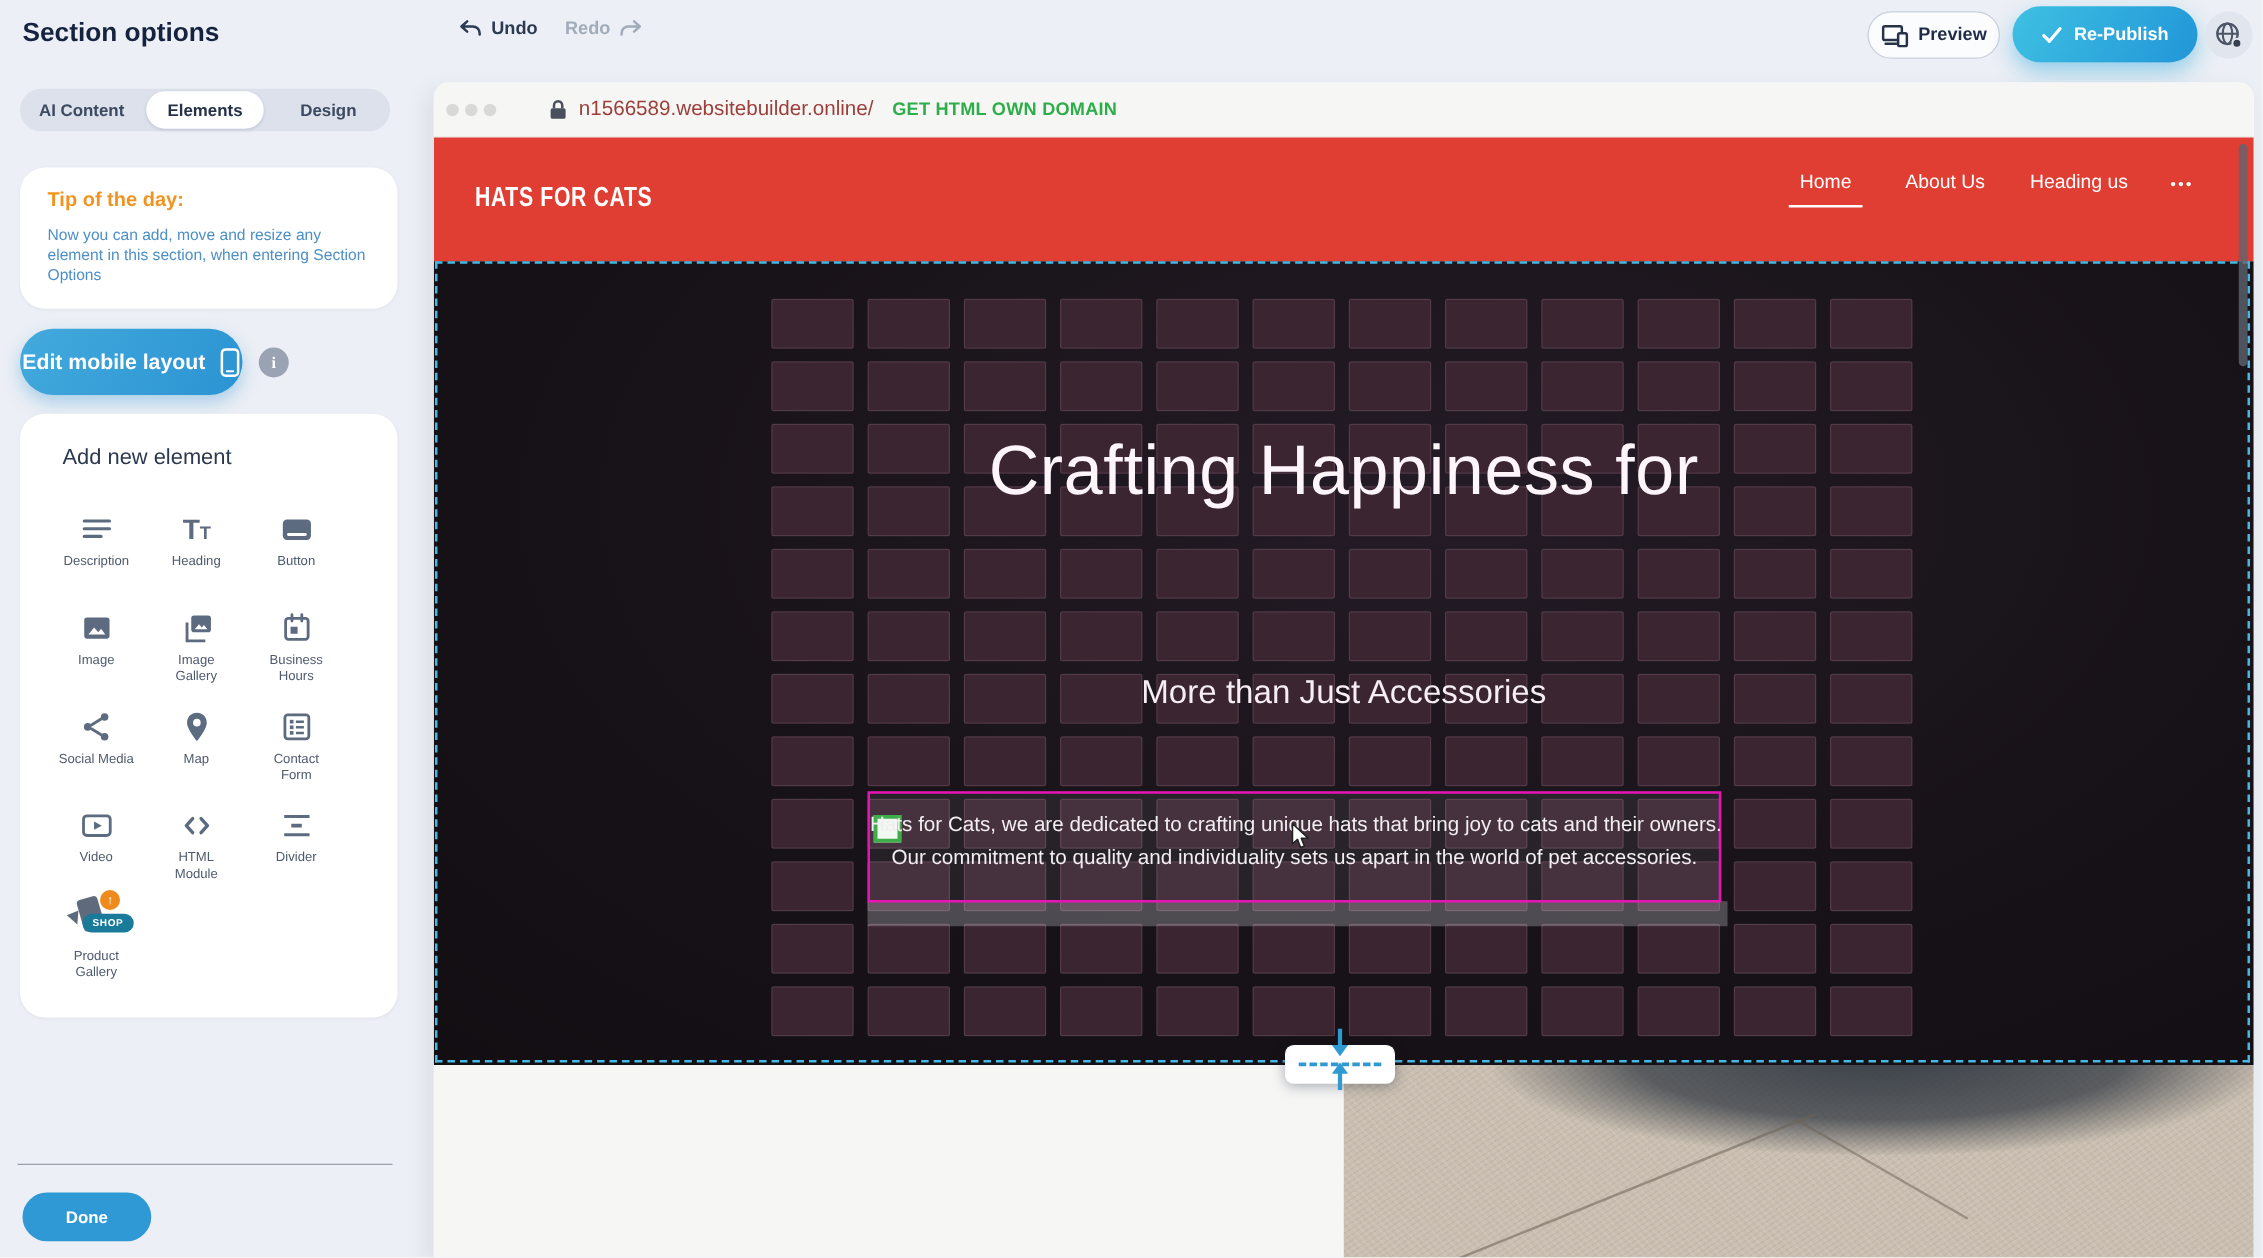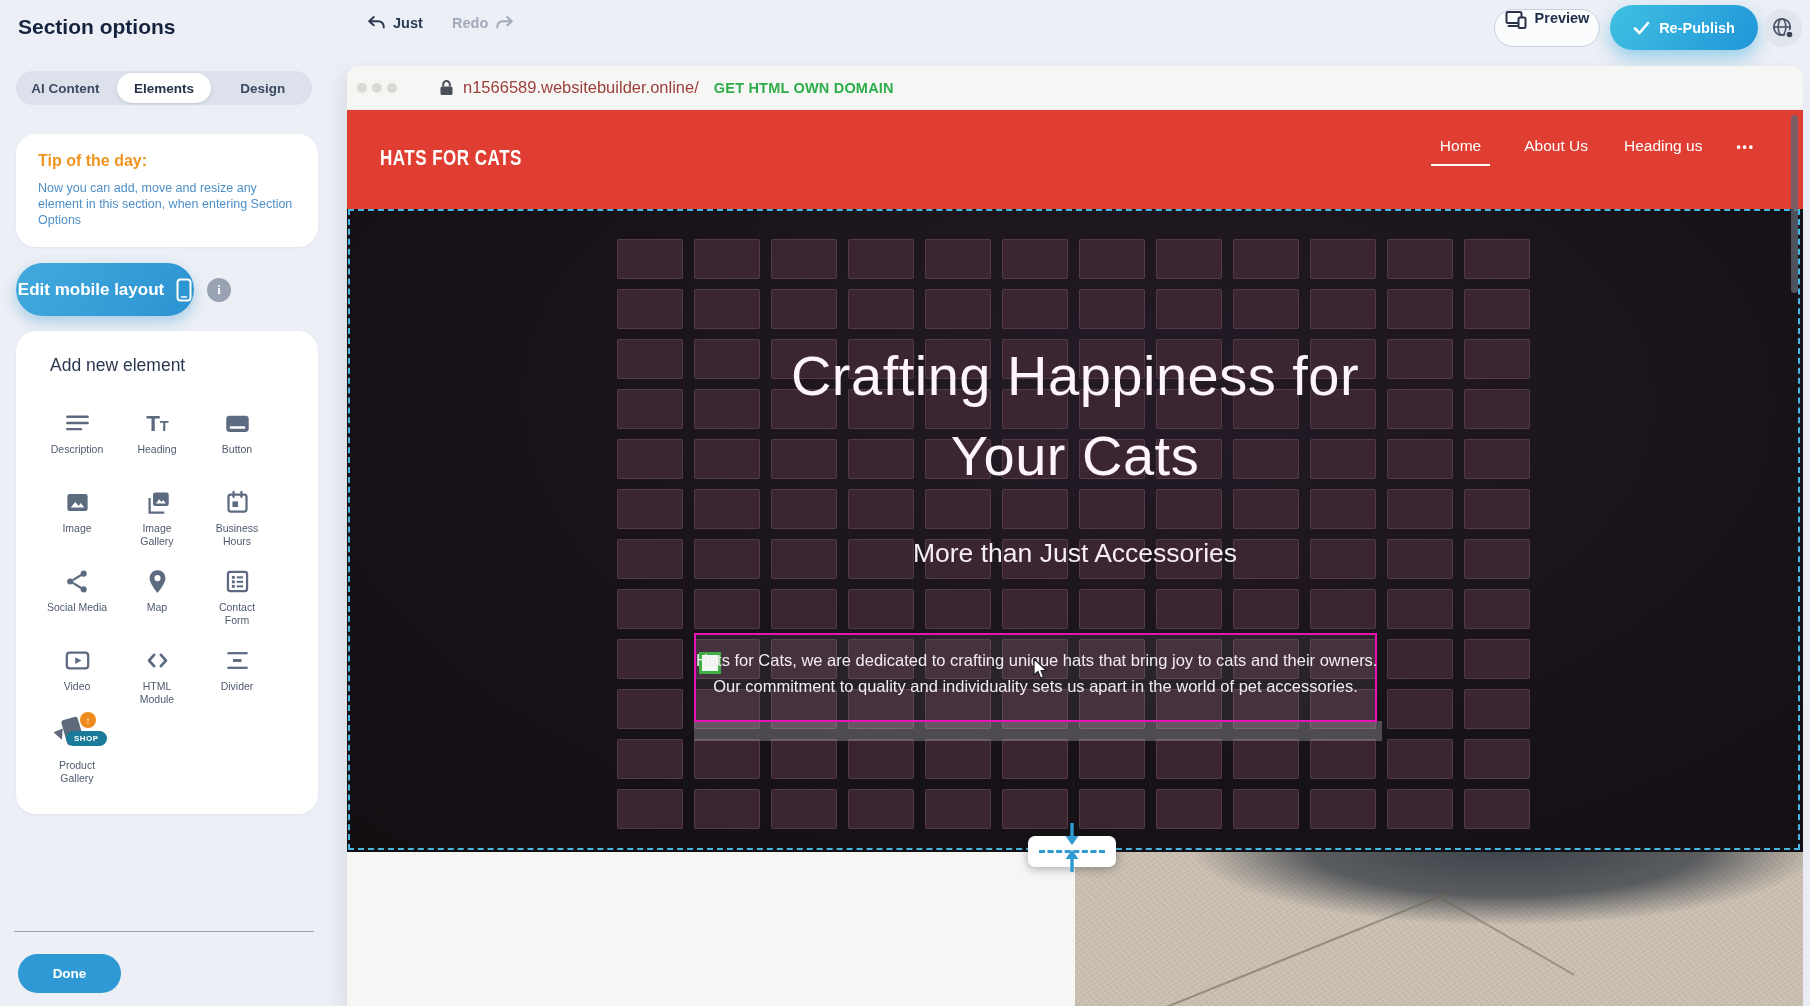--- a/index.html
+++ b/index.html
@@ -8,21 +8,21 @@
   #stage { position:relative; width:1780px; height:1006px; }
 
   
   .topbar { position:absolute; left:0; top:0; width:1810px; height:57px; }
   .app-title { position:absolute; left:18px; top:15px; font-size:21px; font-weight:bold; color:#16233f; }
   .undo-btn { position:absolute; left:366px; top:15px; display:flex; align-items:center; gap:7px;
               font-size:14.5px; font-weight:bold; color:#2c3a52; cursor:pointer; }
   .redo-btn { position:absolute; left:452px; top:15px; display:flex; align-items:center; gap:7px;
               font-size:14.5px; font-weight:bold; color:#a2abba; cursor:pointer; }
   .preview-btn { position:absolute; left:1494px; top:9px; width:106px; height:38px; border:1.5px solid #c9d1dc;
-                 border-radius:20px; background:#fbfcfe; display:flex; align-items:flex-start; justify-content:center;
+                 border-radius:20px; background:#fbfcfe; display:flex; align-items:center; justify-content:center;
                  gap:8px; font-size:14.5px; font-weight:bold; color:#1e2c47; cursor:pointer; }
   .republish-btn { position:absolute; left:1610px; top:5px; width:148px; height:45px; border-radius:23px;
                    background:linear-gradient(120deg,#3fc0e2,#2196d8); box-shadow:0 8px 18px rgba(41,166,220,.45);
                    display:flex; align-items:center; justify-content:center; gap:9px; color:#fff;
                    font-size:14.5px; font-weight:bold; cursor:pointer; }
   .globe-btn { position:absolute; left:1764px; top:9px; width:38px; height:38px; border-radius:50%;
                background:#e1e5ee; display:flex; align-items:center; justify-content:center; cursor:pointer; }
 
   
   .tabs { position:absolute; left:16px; top:71px; width:296px; height:34px; border-radius:17px;
@@ -126,21 +126,21 @@
 
 <div id="stage">
 
   <div class="topbar">
     <div class="app-title">Section options</div>
 
     <div class="undo-btn">
       <svg width="20" height="16" viewBox="0 0 22 17">
         <path d="M3.5 6.5 L8.5 2 M3.5 6.5 L8.5 11 M3.5 6.5 H13.5 a6 6 0 0 1 6 6 v1" fill="none" stroke="#2c3a52" stroke-width="2.2" stroke-linecap="round" stroke-linejoin="round"></path>
       </svg>
-      <span>Just</span>
+      <span>Undo</span>
     </div>
 
     <div class="redo-btn">
       <span>Redo</span>
       <svg width="20" height="16" viewBox="0 0 22 17">
         <path d="M18.5 6.5 L13.5 2 M18.5 6.5 L13.5 11 M18.5 6.5 H8.5 a6 6 0 0 0 -6 6 v1" fill="none" stroke="#a2abba" stroke-width="2.2" stroke-linecap="round" stroke-linejoin="round"></path>
       </svg>
     </div>
 
     <div class="preview-btn">
@@ -480,21 +480,20 @@
           <div class="hero-cell" style="left: 385px; top: 550px;"></div>
           <div class="hero-cell" style="left: 462px; top: 550px;"></div>
           <div class="hero-cell" style="left: 539px; top: 550px;"></div>
           <div class="hero-cell" style="left: 616px; top: 550px;"></div>
           <div class="hero-cell" style="left: 693px; top: 550px;"></div>
           <div class="hero-cell" style="left: 770px; top: 550px;"></div>
           <div class="hero-cell" style="left: 847px; top: 550px;"></div>
         </div>
       <div class="hero-heading">
         <div>Crafting Happiness for</div>
-        <div>Your Cats</div>
       </div>
       <div class="hero-sub">More than Just Accessories</div>
 
       <div class="text-hover-strip"></div>
       <div class="pink-box">
         <div class="green-handle"></div>
         <div class="hero-par">
           <div>Hats for Cats, we are dedicated to crafting unique hats that bring joy to cats and their owners.</div>
           <div>Our commitment to quality and individuality sets us apart in the world of pet accessories.</div>
         </div>

